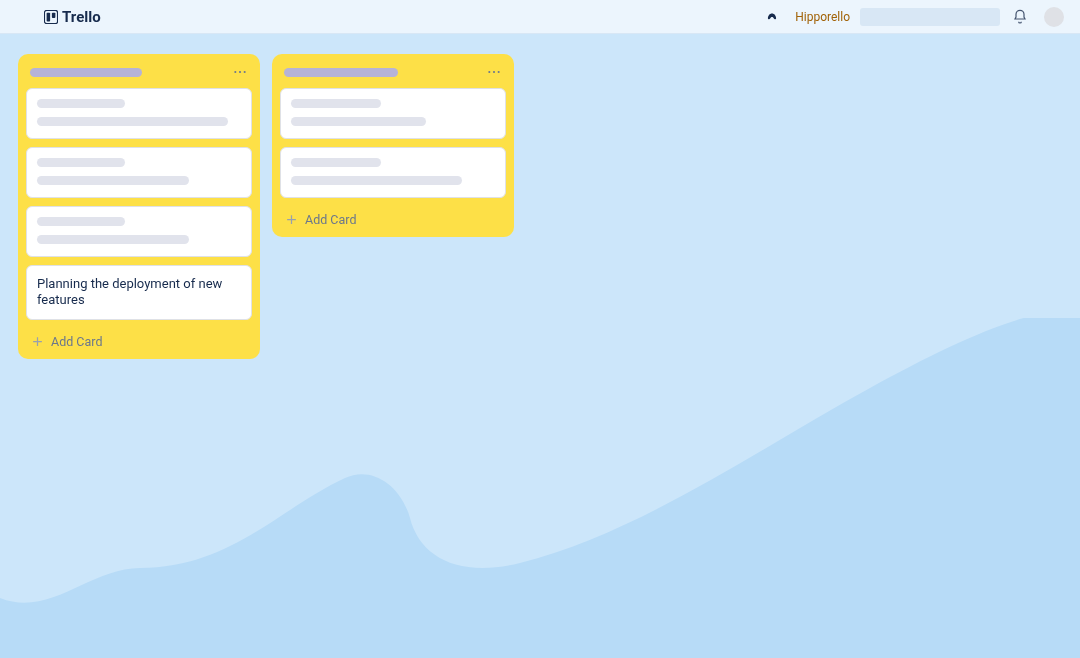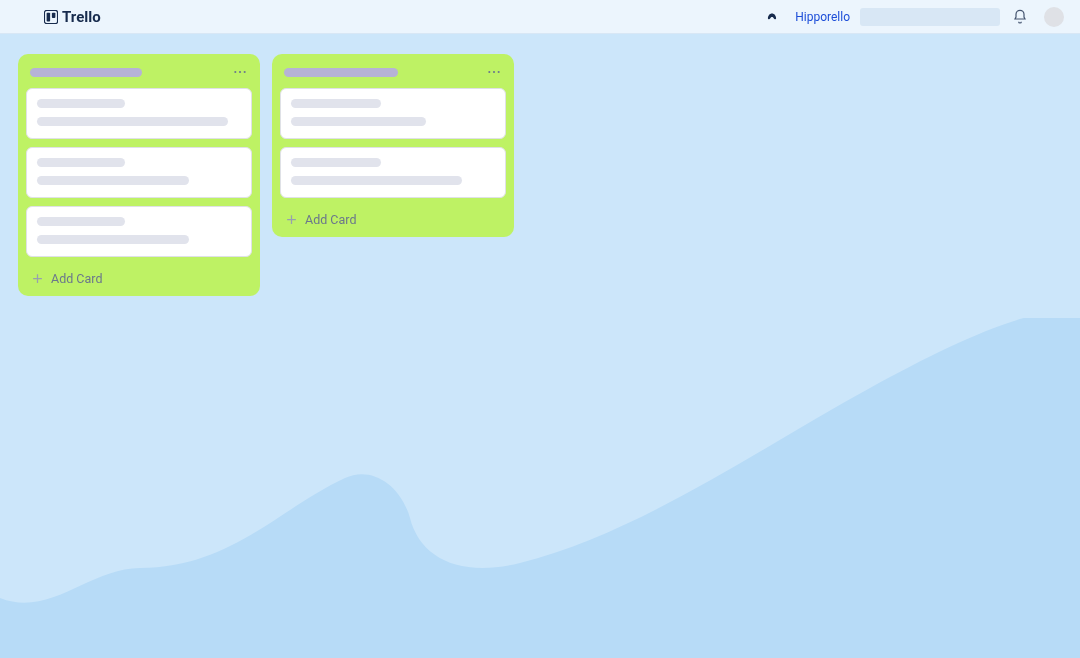--- a/index.html
+++ b/index.html
@@ -27,21 +27,21 @@
   .brand-icon {
     width: 14px; height: 14px;
     display: inline-flex;
   }
   .header-spacer { flex: 1; }
   .powerup {
     display: flex;
     align-items: center;
     gap: 16px;
     font-size: 12px;
-    color: #1d4ed8;
+    color: #a16207;
     margin-right: 10px;
   }
   .powerup-icon { width: 14px; height: 14px; color:#172b4d; }
   .search-ph {
     width: 140px;
     height: 18px;
     background: #d8e7f5;
     border-radius: 3px;
     margin-right: 12px;
   }
@@ -74,21 +74,21 @@
   .lists {
     position: relative;
     display: flex;
     gap: 12px;
     padding: 20px 0 0 18px;
     align-items: flex-start;
   }
 
   .list {
     width: 242px;
-    background: #bef264;
+    background: #fde047;
     border-radius: 10px;
     padding: 10px 8px 8px 8px;
     display: flex;
     flex-direction: column;
   }
 
   .list-header {
     display: flex;
     align-items: center;
     justify-content: space-between;
@@ -206,20 +206,23 @@
         <div class="ph long1"></div>
       </div>
       <div class="card">
         <div class="ph short1"></div>
         <div class="ph long2"></div>
       </div>
       <div class="card">
         <div class="ph short1"></div>
         <div class="ph long2"></div>
       </div>
+      <div class="card real">
+        <div class="card-text">Planning the deployment of new features</div>
+      </div>
 
       <div class="add-card">
         <span class="plus-icon">
           <svg viewBox="0 0 24 24" width="15" height="15" stroke="currentColor" stroke-width="2" fill="none">
               <path d="M12 5v14M5 12h14"></path>
             </svg>
         </span>
         <span>Add Card</span>
       </div>
     </div>

